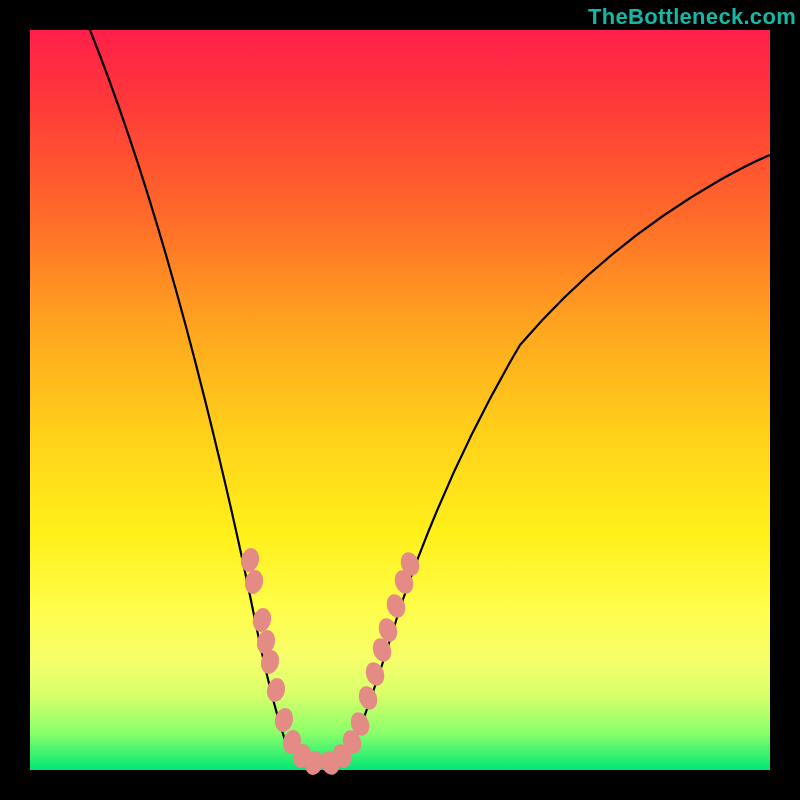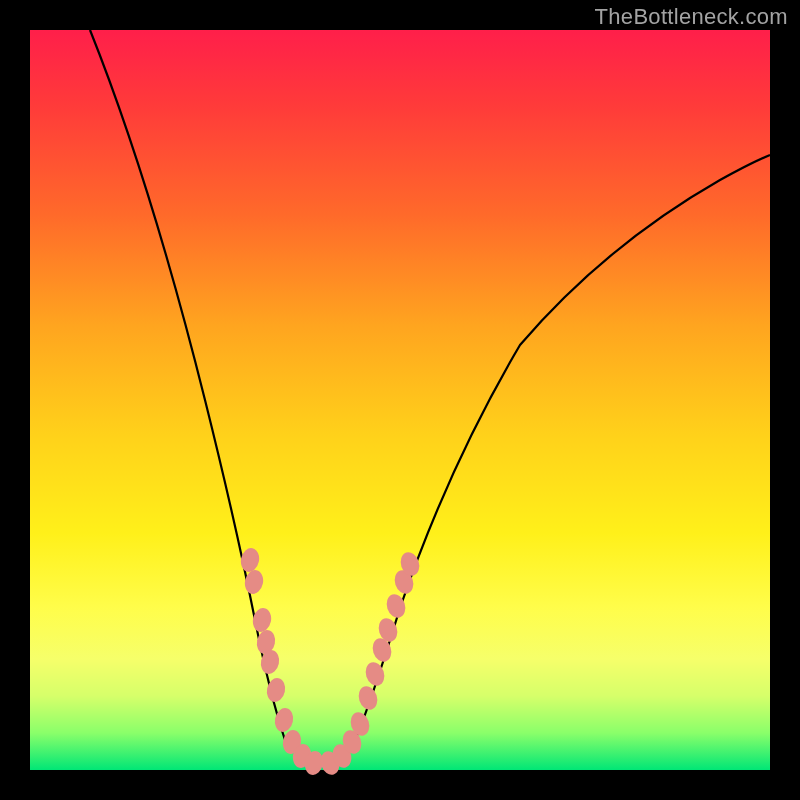--- a/index.html
+++ b/index.html
@@ -34,25 +34,25 @@
       #fffd4a 78%,
       #f6ff6a 85%,
       #d6ff6a 90%,
       #8aff6a 95%,
       #00e676 100%
     );
   }
   .watermark {
     position: absolute;
     top: 4px;
-    right: 12px;
+    right: 4px;
     font-family: Arial, Helvetica, sans-serif;
     font-size: 22px;
-    font-weight: 400;
-    color: #a3a3a3;
+    font-weight: 700;
+    color: #14b8a6;
     letter-spacing: 0.3px;
     pointer-events: none;
   }
   svg.curves {
     position: absolute;
     left: 0;
     top: 0;
     width: 740px;
     height: 740px;
     overflow: visible;

